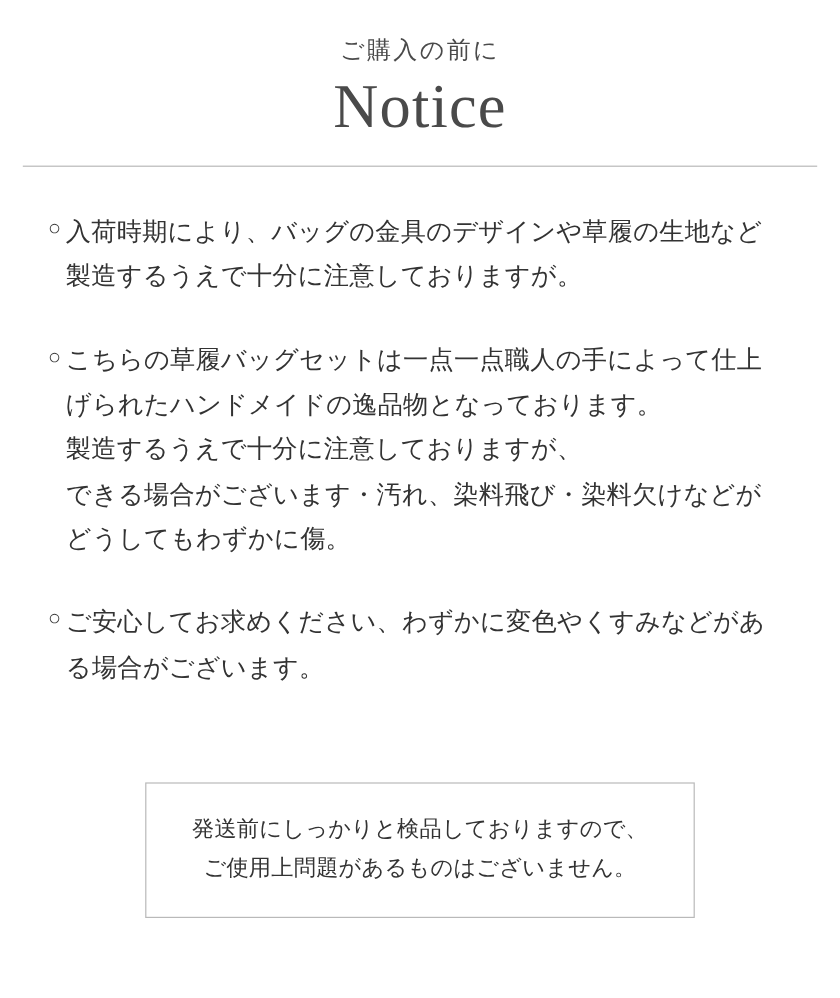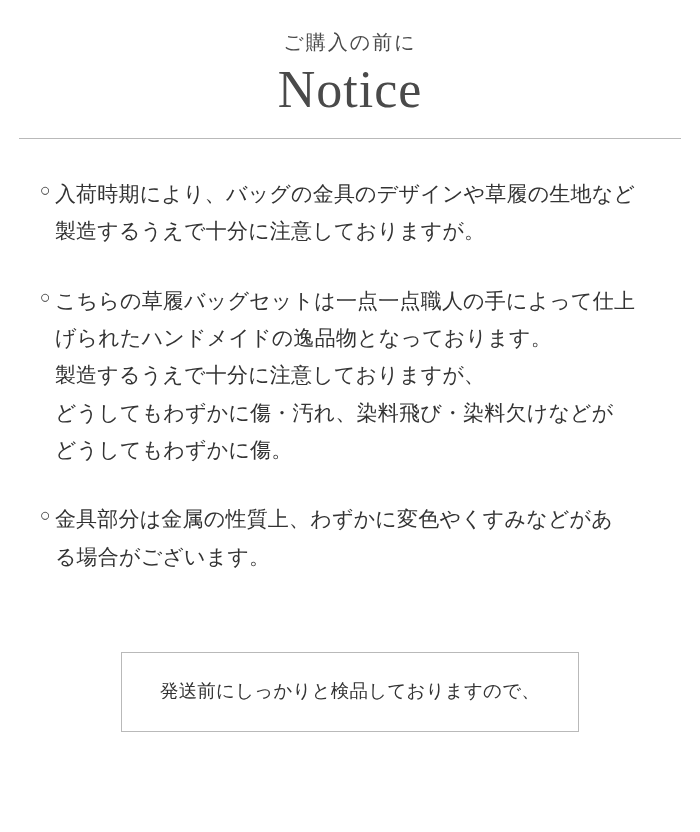--- a/index.html
+++ b/index.html
@@ -124,34 +124,35 @@
         <div class="note-line">製造するうえで十分に注意しておりますが。</div>
       </div>
     </div>
 
     <div class="note">
       <div class="note-marker">○</div>
       <div class="note-body">
         <div class="note-line">こちらの草履バッグセットは一点一点職人の手によって仕上</div>
         <div class="note-line">げられたハンドメイドの逸品物となっております。</div>
         <div class="note-line">製造するうえで十分に注意しておりますが、</div>
-        <div class="note-line">どうしてもわずかに傷・汚れ、染料飛び・染料欠けなどが</div>
+        <div class="note-line">できる場合がございます・汚れ、染料飛び・染料欠けなどが</div>
         <div class="note-line">どうしてもわずかに傷。</div>
       </div>
     </div>
 
     <div class="note">
       <div class="note-marker">○</div>
       <div class="note-body">
-        <div class="note-line">金具部分は金属の性質上、わずかに変色やくすみなどがあ</div>
+        <div class="note-line">ご安心してお求めください、わずかに変色やくすみなどがあ</div>
         <div class="note-line">る場合がございます。</div>
       </div>
     </div>
 
   </div>
 
   <div class="callout-wrap">
     <div class="callout">
       <div class="callout-line">発送前にしっかりと検品しておりますので、</div>
+      <div class="callout-line">ご使用上問題があるものはございません。</div>
     </div>
   </div>
 
 </div>
 
 </body></html>

